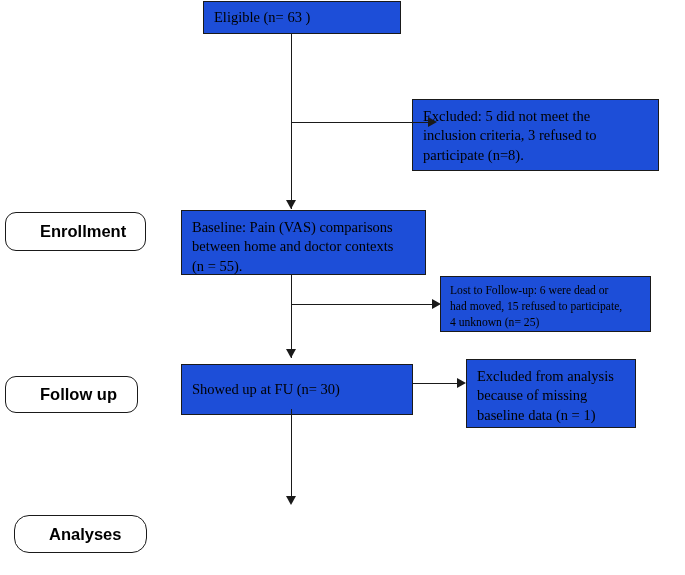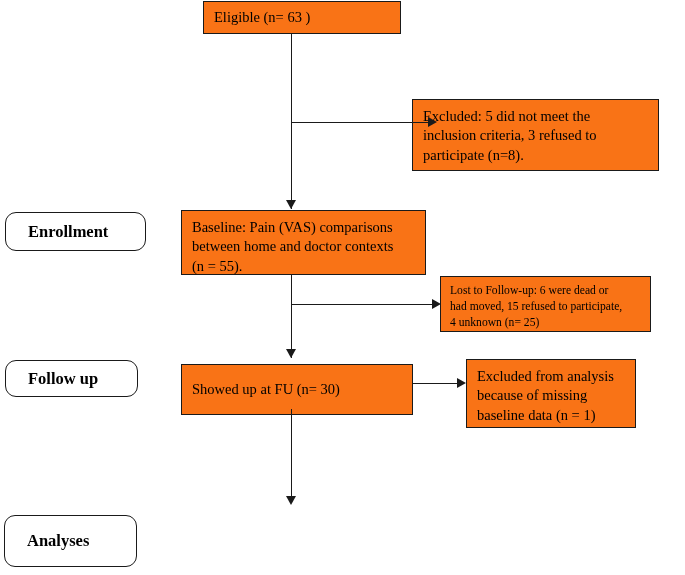--- a/index.html
+++ b/index.html
@@ -13,21 +13,21 @@
     height: 575px;
     background: #ffffff;
     font-family: "Liberation Serif", serif;
     color: #000000;
     overflow: hidden;
   }
   .box {
     position: absolute;
     box-sizing: border-box;
     border: 1.4px solid #1a1a1a;
-    background: #f97316;
+    background: #1d4ed8;
     font-family: "Liberation Serif", serif;
     font-size: 14.5px;
     line-height: 1.33;
     color: #000000;
     padding: 7px 9px 6px 10px;
     white-space: pre-line;
   }
   .box.center-v {
     display: flex;
     align-items: center;
@@ -36,27 +36,27 @@
     font-size: 11.6px;
     line-height: 1.36;
     padding: 6px 8px 5px 9px;
   }
   .pill {
     position: absolute;
     box-sizing: border-box;
     border: 1.5px solid #1a1a1a;
     border-radius: 11px;
     background: #ffffff;
-    font-family: Liberation Serif, serif;
+    font-family: Liberation Sans, sans-serif;
     font-weight: bold;
     font-size: 16.5px;
     color: #000000;
     display: flex;
     align-items: center;
-    padding-left: 22px;
+    padding-left: 34px;
   }
   
   .vline {
     position: absolute;
     width: 0;
     border-left: 1.6px solid #1a1a1a;
   }
   .hline {
     position: absolute;
     height: 0;
@@ -100,23 +100,23 @@
 
   <div class="box center-v" style="left:181px; top:364px; width:232px; height:51px;">Showed up at FU (n= 30)</div>
 
   <div class="box" style="left:466px; top:359px; width:170px; height:69px;font-family:Liberation Serif, serif;">Excluded from analysis
 because of missing
 baseline data (n = 1)</div>
 
 
   <div class="pill" style="left:5px; top:212px; width:141px; height:39px;">Enrollment</div>
 
-  <div class="pill" style="left:5px; top:360px; width:133px; height:37px;">Follow up</div>
+  <div class="pill" style="left:5px; top:376px; width:133px; height:37px;">Follow up</div>
 
-  <div class="pill" style="left:4px; top:515px; width:133px; height:52px;">Analyses</div>
+  <div class="pill" style="left:14px; top:515px; width:133px; height:38px;border-radius:15px;">Analyses</div>
 
   <div class="vline" style="left:291px; top:34px; height:175px;"></div>
   <div class="arrow-down" style="left:286px; top:200px;"></div>
 
   <div class="hline" style="left:291px; top:122px; width:139px;"></div>
   <div class="arrow-right" style="left:428px; top:117px;"></div>
 
   <div class="vline" style="left:291px; top:275px; height:83px;"></div>
   <div class="arrow-down" style="left:286px; top:349px;"></div>
 

